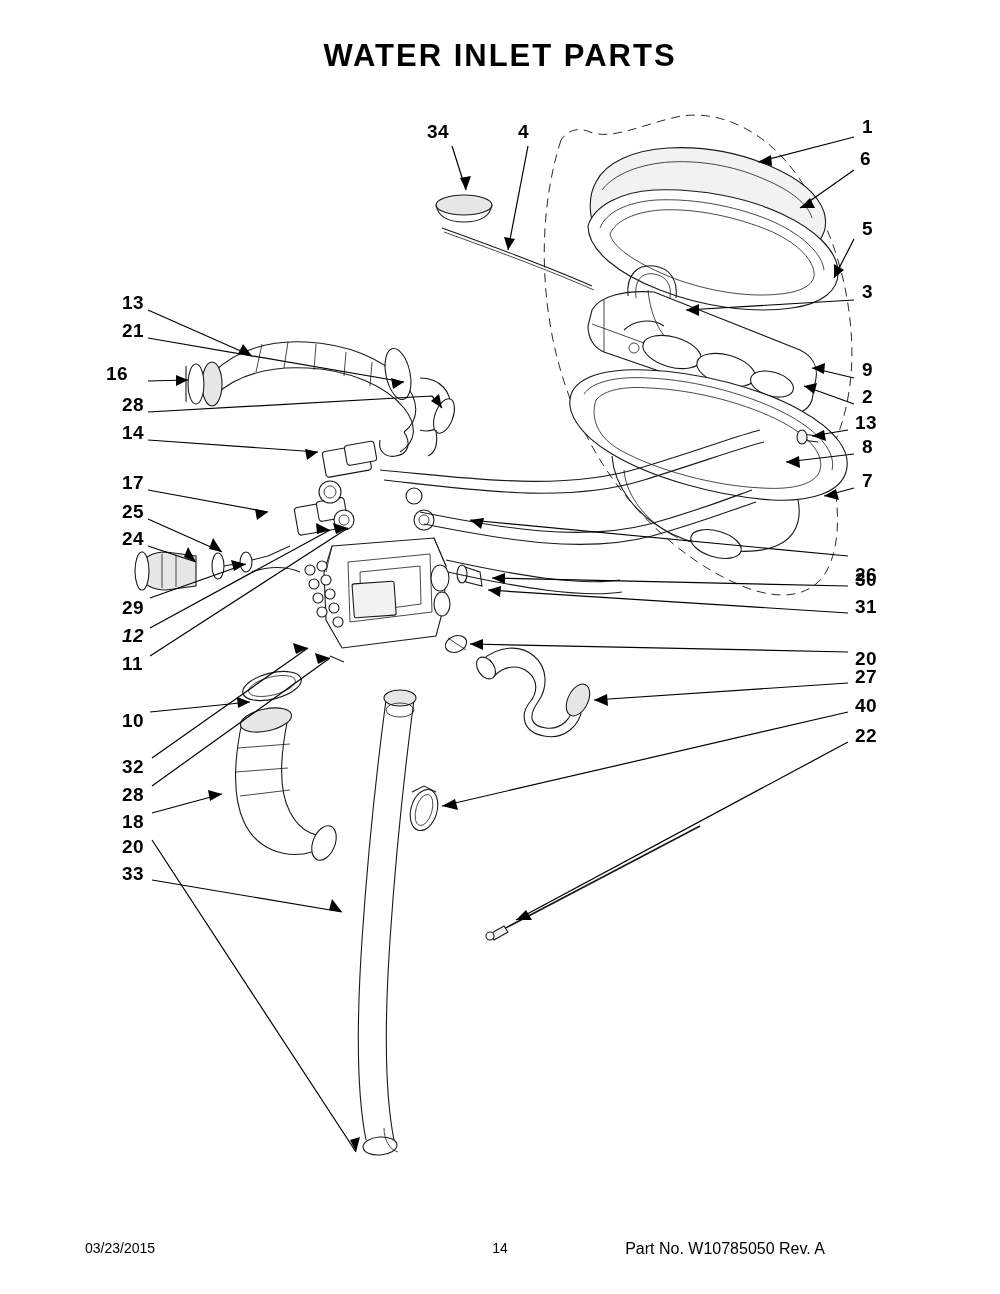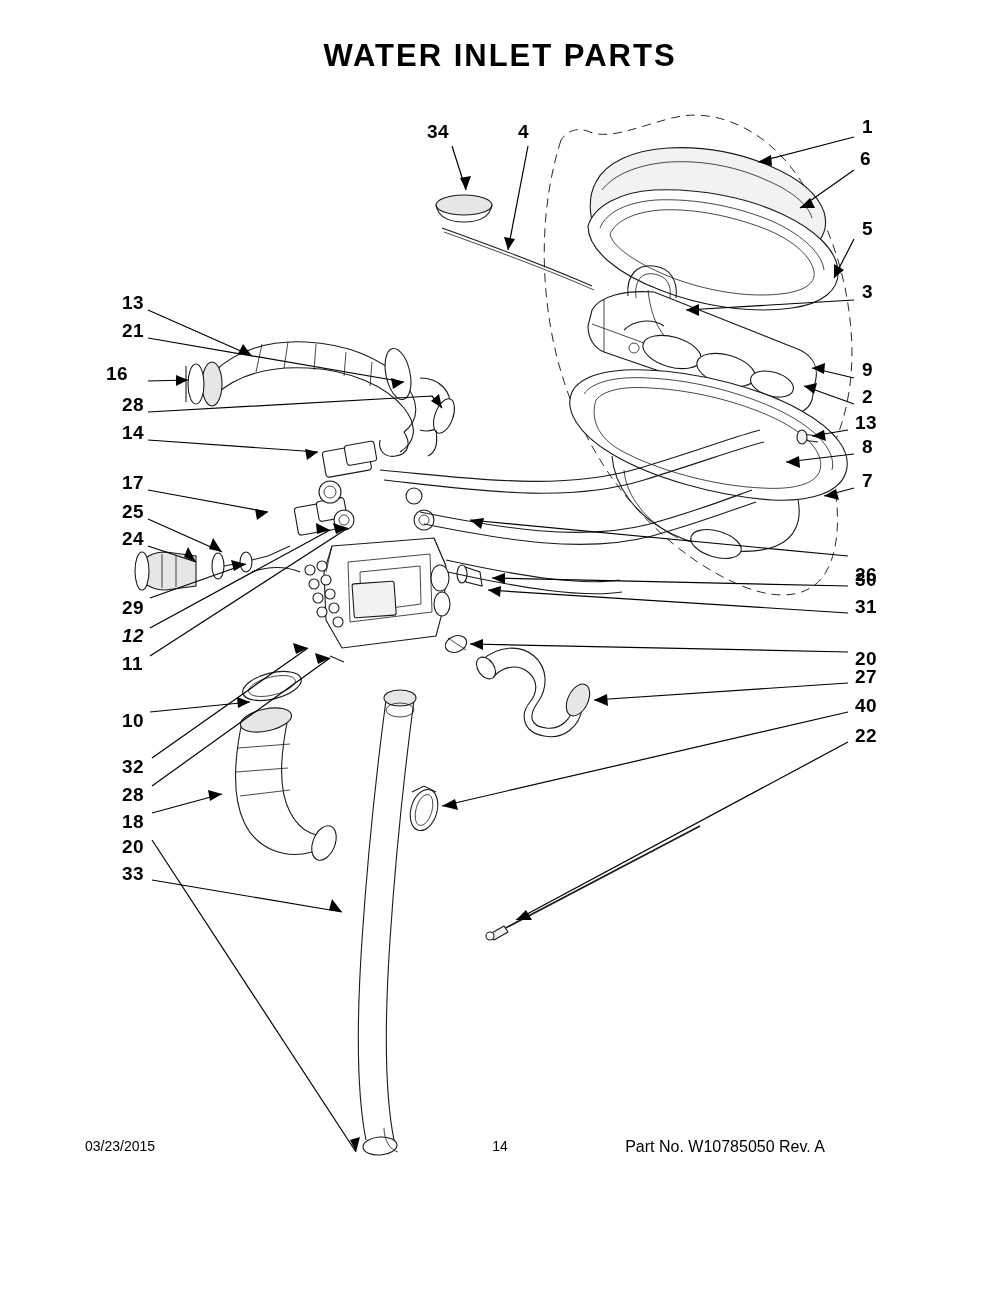--- a/index.html
+++ b/index.html
@@ -31,21 +31,21 @@
   .callout {
     position: absolute;
     font-size: 19px;
     font-weight: bold;
     letter-spacing: 0.5px;
     white-space: nowrap;
   }
   #footer {
     position: absolute;
     left: 0;
-    top: 1138px;
+    top: 1240px;
     width: 905px;
     height: 20px;
   }
   #footer .date {
     position: absolute;
     left: 85px;
     top: 0;
     font-size: 14px;
   }
   #footer .page {

